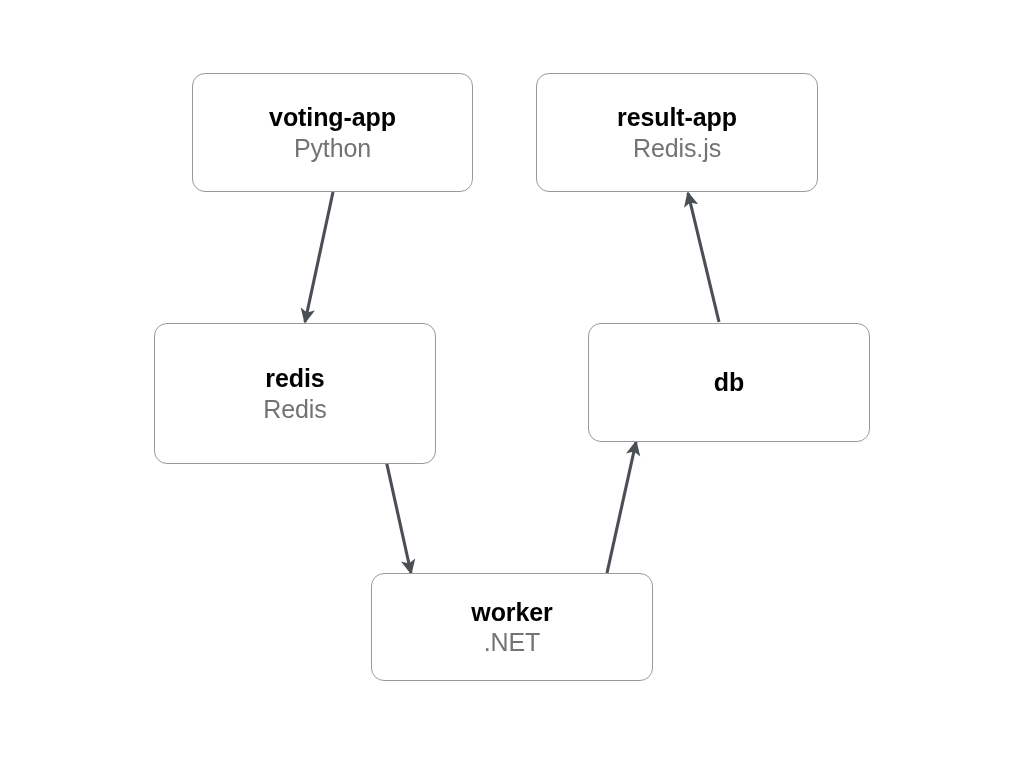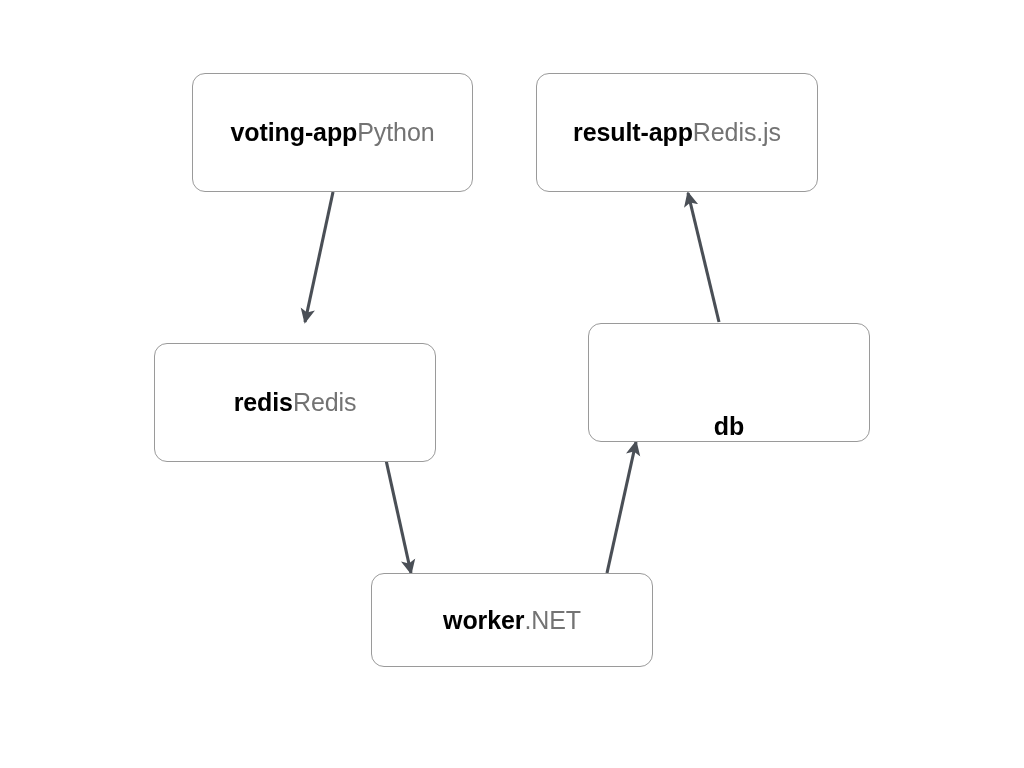--- a/index.html
+++ b/index.html
@@ -26,21 +26,21 @@
     width: 1024px;
     height: 768px;
   }
   .node {
     position: absolute;
     box-sizing: border-box;
     background: #ffffff;
     border: 1.6px solid #9a9a9a;
     border-radius: 13px;
     display: flex;
-    flex-direction: row;
+    flex-direction: column;
     align-items: center;
     justify-content: center;
     z-index: 2;
   }
   .node-title {
     font-size: 25px;
     font-weight: bold;
     color: #000000;
     line-height: 1.22;
     letter-spacing: -0.1px;
@@ -73,27 +73,27 @@
   <div class="node" style="left:192px; top:73px; width:281px; height:119px;">
     <div class="node-title">voting-app</div>
     <div class="node-subtitle">Python</div>
   </div>
 
   <div class="node" style="left:536px; top:73px; width:282px; height:119px;">
     <div class="node-title">result-app</div>
     <div class="node-subtitle">Redis.js</div>
   </div>
 
-  <div class="node" style="left:154px; top:323px; width:282px; height:119px;margin-top:20px;">
+  <div class="node" style="left:154px; top:323px; width:282px; height:141px;">
     <div class="node-title">redis</div>
     <div class="node-subtitle">Redis</div>
   </div>
 
-  <div class="node" style="left:588px; top:323px; width:282px; height:119px;align-items:flex-end;">
+  <div class="node" style="left:588px; top:323px; width:282px; height:119px;">
     <div class="node-title">db</div>
   </div>
 
-  <div class="node" style="left:371px; top:573px; width:282px; height:94px;">
+  <div class="node" style="left:371px; top:573px; width:282px; height:108px;">
     <div class="node-title">worker</div>
     <div class="node-subtitle">.NET</div>
   </div>
 
 </div>
 
 </body></html>

